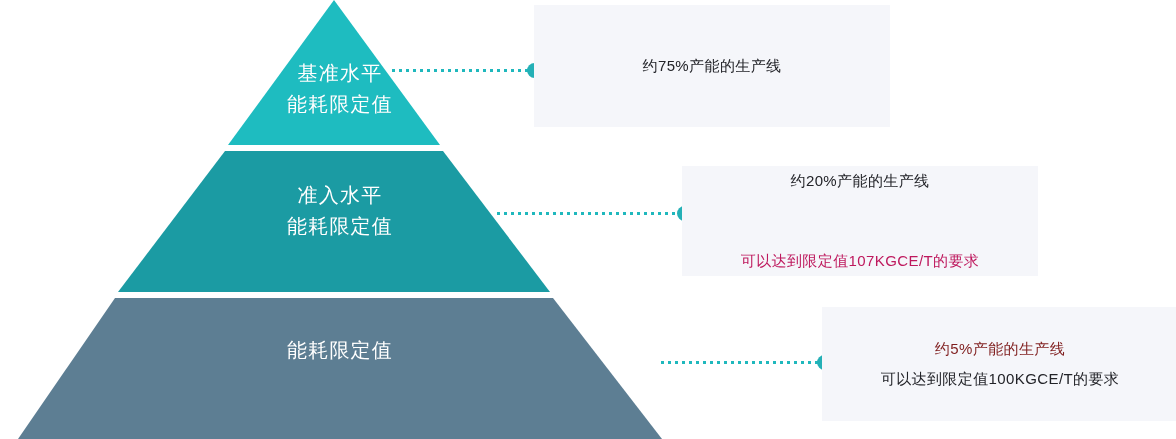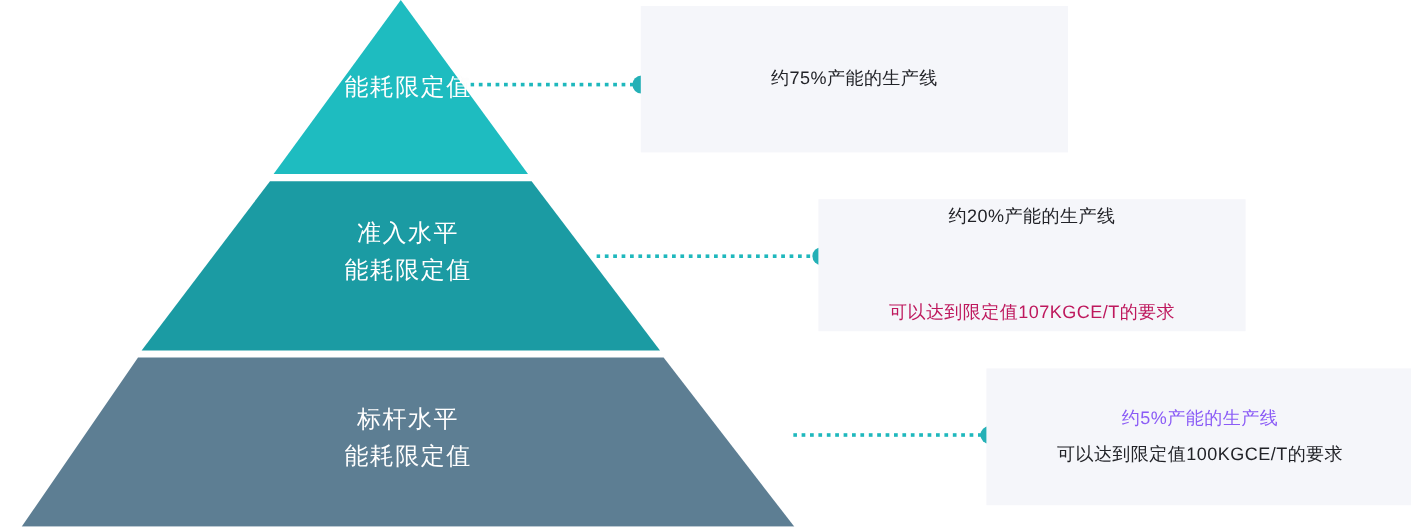--- a/index.html
+++ b/index.html
@@ -94,30 +94,30 @@
 
 <div id="stage">
 
   <svg id="pyramid-svg" viewBox="0 0 1176 439">
     <polygon id="tier-shape-top" points="334,0 440,145 228,145" fill="#1ebcc0"></polygon>
     <polygon id="tier-shape-middle" points="225,151 443,151 550,292 118,292" fill="#1b9ba3"></polygon>
     <polygon id="tier-shape-bottom" points="115,298 553,298 662,439 18,439" fill="#5d7e93"></polygon>
   </svg>
 
   <div id="tier-label-top" class="tier-label" style="color: rgb(255, 255, 255);">
+    <span class="ln">基准水平</span>
     <span class="ln">能耗限定值</span>
   </div>
 
   <div id="tier-label-middle" class="tier-label" style="color: rgb(255, 255, 255);">
     <span class="ln">准入水平</span>
     <span class="ln">能耗限定值</span>
   </div>
 
   <div id="tier-label-bottom" class="tier-label" style="color: rgb(255, 255, 255);">
-    <span class="ln">标杆水平</span>
     <span class="ln">能耗限定值</span>
   </div>
 
   <div id="connector-1" class="connector" style="background-image: linear-gradient(to right, rgb(31, 184, 189) 0px, rgb(31, 184, 189) 3px, rgba(255, 255, 255, 0) 3px, rgba(255, 255, 255, 0) 7px);"></div>
   <div id="connector-2" class="connector" style="background-image: linear-gradient(to right, rgb(31, 184, 189) 0px, rgb(31, 184, 189) 3px, rgba(255, 255, 255, 0) 3px, rgba(255, 255, 255, 0) 7px);"></div>
   <div id="connector-3" class="connector" style="background-image: linear-gradient(to right, rgb(31, 184, 189) 0px, rgb(31, 184, 189) 3px, rgba(255, 255, 255, 0) 3px, rgba(255, 255, 255, 0) 7px);"></div>
 
   <div id="connector-dot-1" class="connector-dot" style="background: rgb(36, 176, 182);"></div>
   <div id="connector-dot-2" class="connector-dot" style="background: rgb(36, 176, 182);"></div>
   <div id="connector-dot-3" class="connector-dot" style="background: rgb(36, 176, 182);"></div>
@@ -125,17 +125,17 @@
   <div id="callout-1" class="callout" style="background: rgb(245, 246, 250); gap: 36px;">
     <span class="cl-line" style="color: rgb(34, 35, 40);">约75%产能的生产线</span>
   </div>
 
   <div id="callout-2" class="callout" style="background: rgb(245, 246, 250); justify-content: space-between;">
     <span class="cl-line" style="color: rgb(34, 35, 40);">约20%产能的生产线</span>
     <span class="cl-line" style="color: #be185d;">可以达到限定值107KGCE/T的要求</span>
   </div>
 
   <div id="callout-3" class="callout" style="background: rgb(245, 246, 250);">
-    <span class="cl-line" style="color: #8b5cf6;">约5%产能的生产线</span>
+    <span class="cl-line" style="color: #7f1d1d;">约5%产能的生产线</span>
     <span class="cl-line" style="color: rgb(34, 35, 40); text-align: center;">可以达到限定值100KGCE/T的要求</span>
   </div>
 
 </div>
 
 </body></html>

